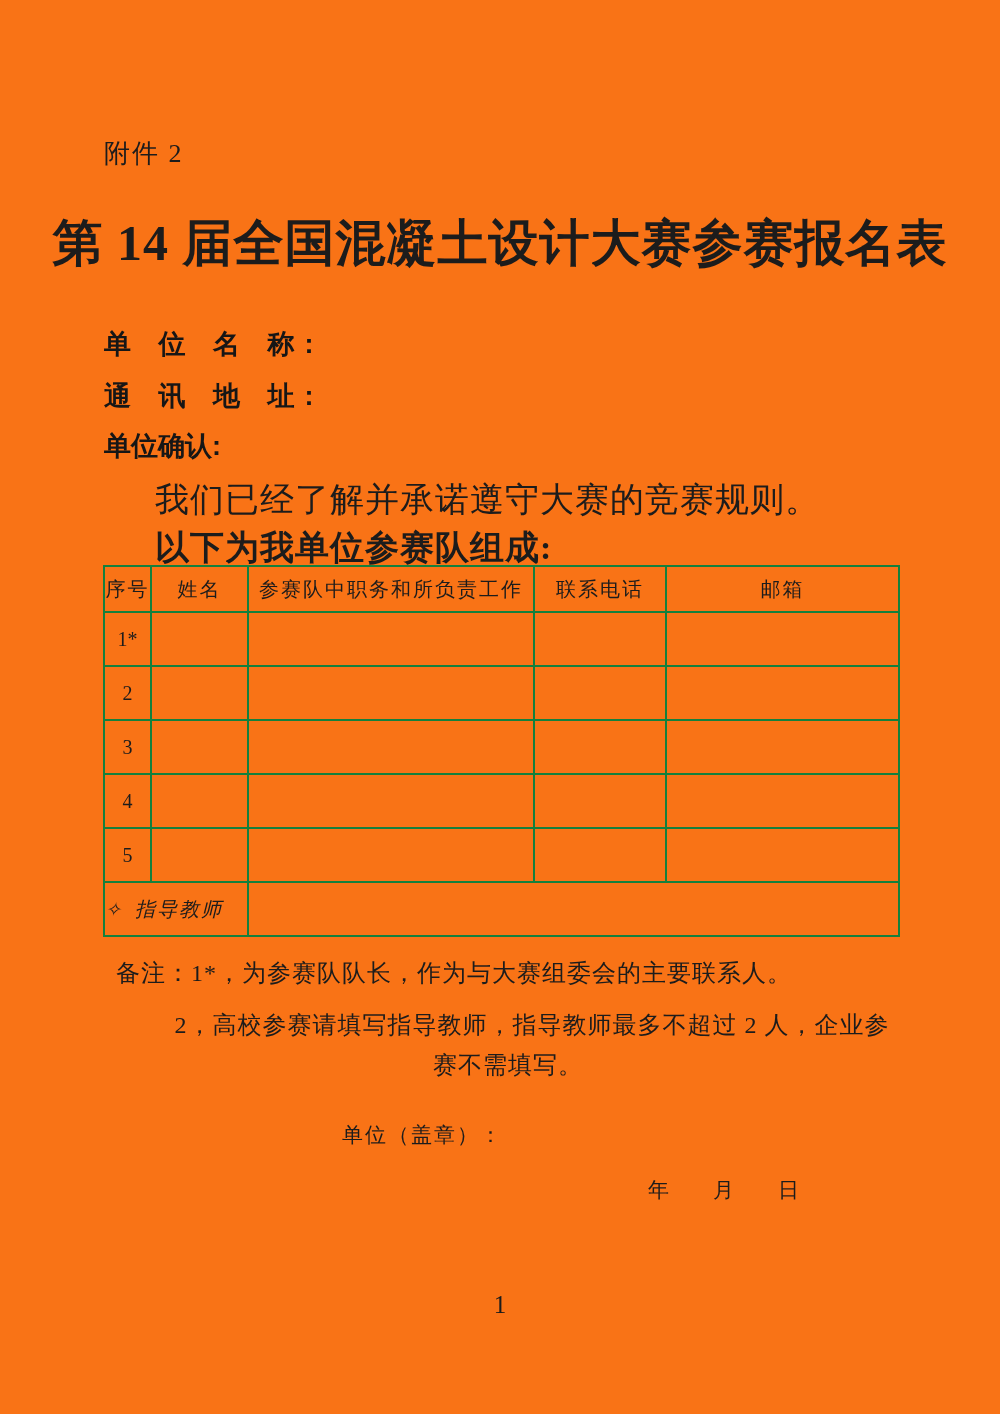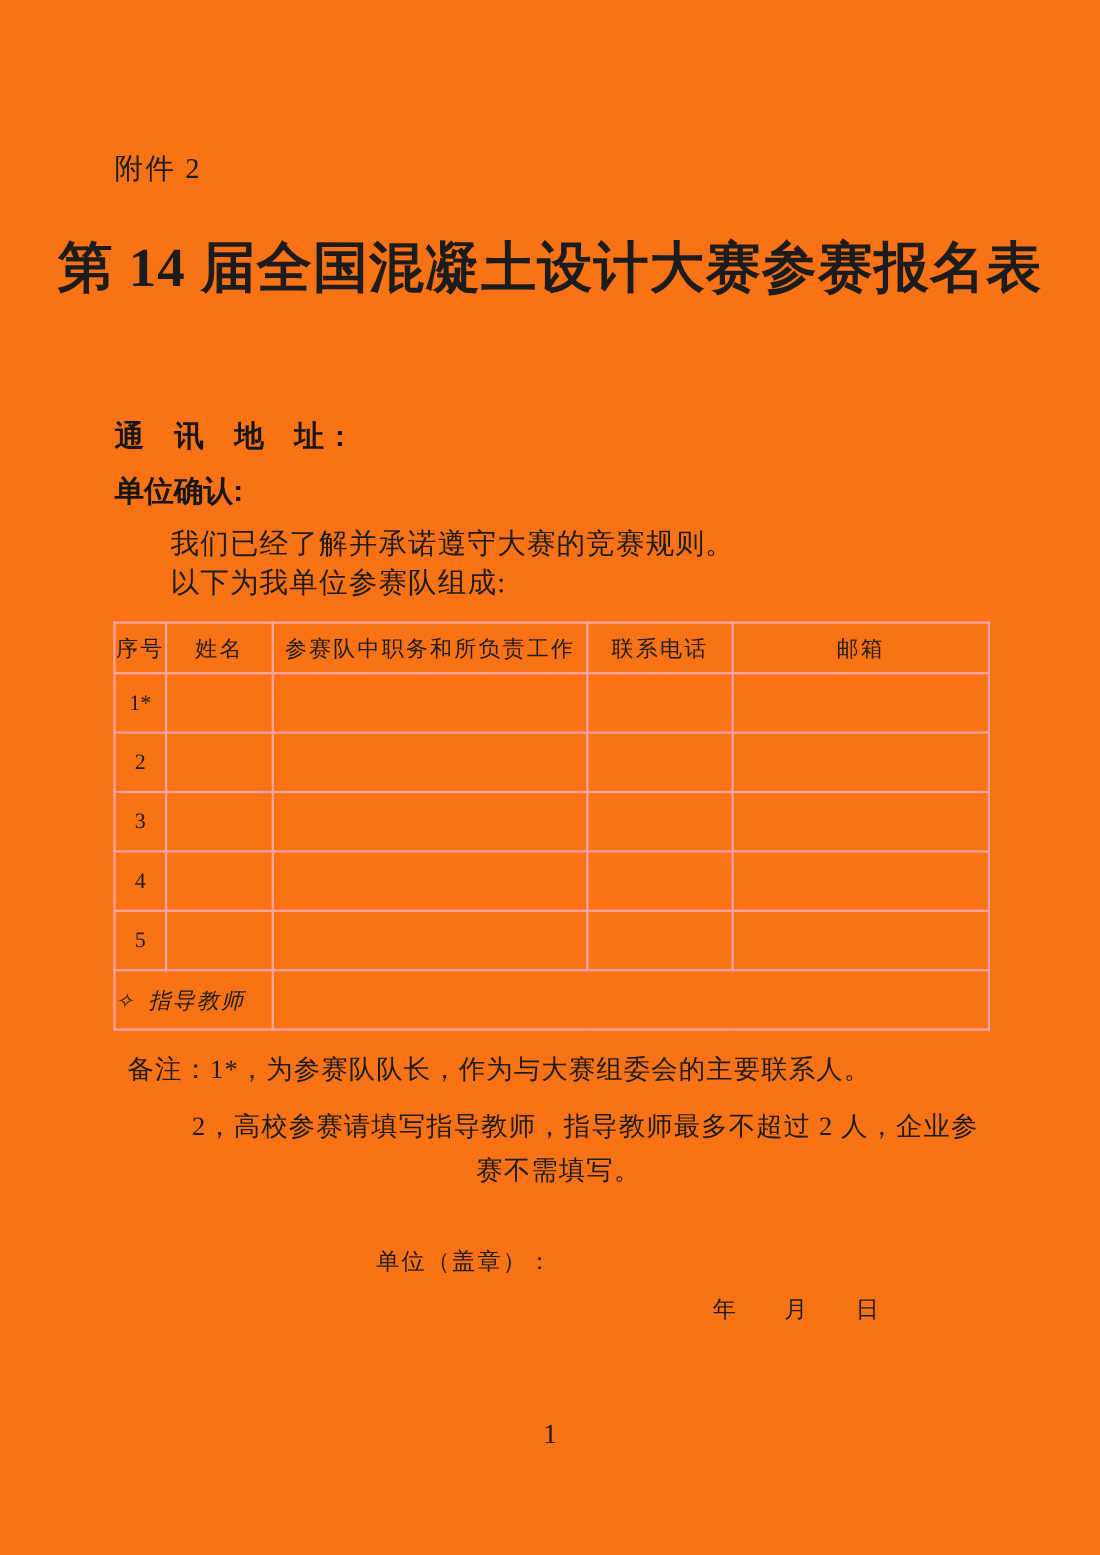--- a/index.html
+++ b/index.html
@@ -44,35 +44,35 @@
     color: #161616;
   }
   .field-label.spaced { letter-spacing: 10px; }
   .f1 { top: 326px; }
   .f2 { top: 378px; text-align: right; }
   .f3 { top: 428px; }
 
   
   .statement {
     left: 155px;
-    font-size: 26px;
+    font-size: 34px;
     letter-spacing: 1px;
   }
   .s1 { top: 477px; }
-  .s2 { top: 512px; }
+  .s2 { top: 525px; font-weight: bold; }
 
   
   .team-table-wrap { left: 103px; top: 565px; width: 795px; }
   table.team-table {
     border-collapse: collapse;
     width: 795px;
     table-layout: fixed;
   }
   table.team-table th, table.team-table td {
-    border: 2px solid #fca5a5;
+    border: 2px solid #15803d;
     font-weight: normal;
     font-size: 20px;
     padding: 0;
     color: #1c1c1c;
   }
   table.team-table thead tr { height: 46px; }
   table.team-table tbody tr { height: 54px; }
   th.hdr { text-align: center; vertical-align: middle; letter-spacing: 2px; }
   td.no-cell { text-align: center; vertical-align: middle; font-size: 20px; }
   td.advisor-cell {
@@ -93,21 +93,20 @@
     letter-spacing: 1px;
   }
   .notes p { margin: 12px; }
   .notes p.indented { text-indent: 48px; text-align: center; }
 
   
   .seal {
     left: 342px; top: 1121px;
     font-size: 21px;
     letter-spacing: 2px;
-    margin-top: 12px;
   }
   .date-line {
     left: 648px; top: 1176px;
     font-size: 21px;
     display: flex;
     gap: 44px;
   }
 
   
   .page-number {
@@ -118,20 +117,21 @@
 </style>
 </head>
 <body>
 
 <div class="page">
 
   <div class="abs attachment">附件 2</div>
 
   <div class="abs doc-title">第 14 届全国混凝土设计大赛参赛报名表</div>
 
+  <div class="abs field-label spaced f1">单 位 名 称:</div>
   <div class="abs field-label spaced f2">通 讯 地 址:</div>
   <div class="abs field-label f3">单位确认:</div>
 
   <div class="abs statement s1">我们已经了解并承诺遵守大赛的竞赛规则。</div>
   <div class="abs statement s2">以下为我单位参赛队组成:</div>
 
   <div class="abs team-table-wrap">
     <table class="team-table">
       <colgroup>
         <col style="width:47px">

